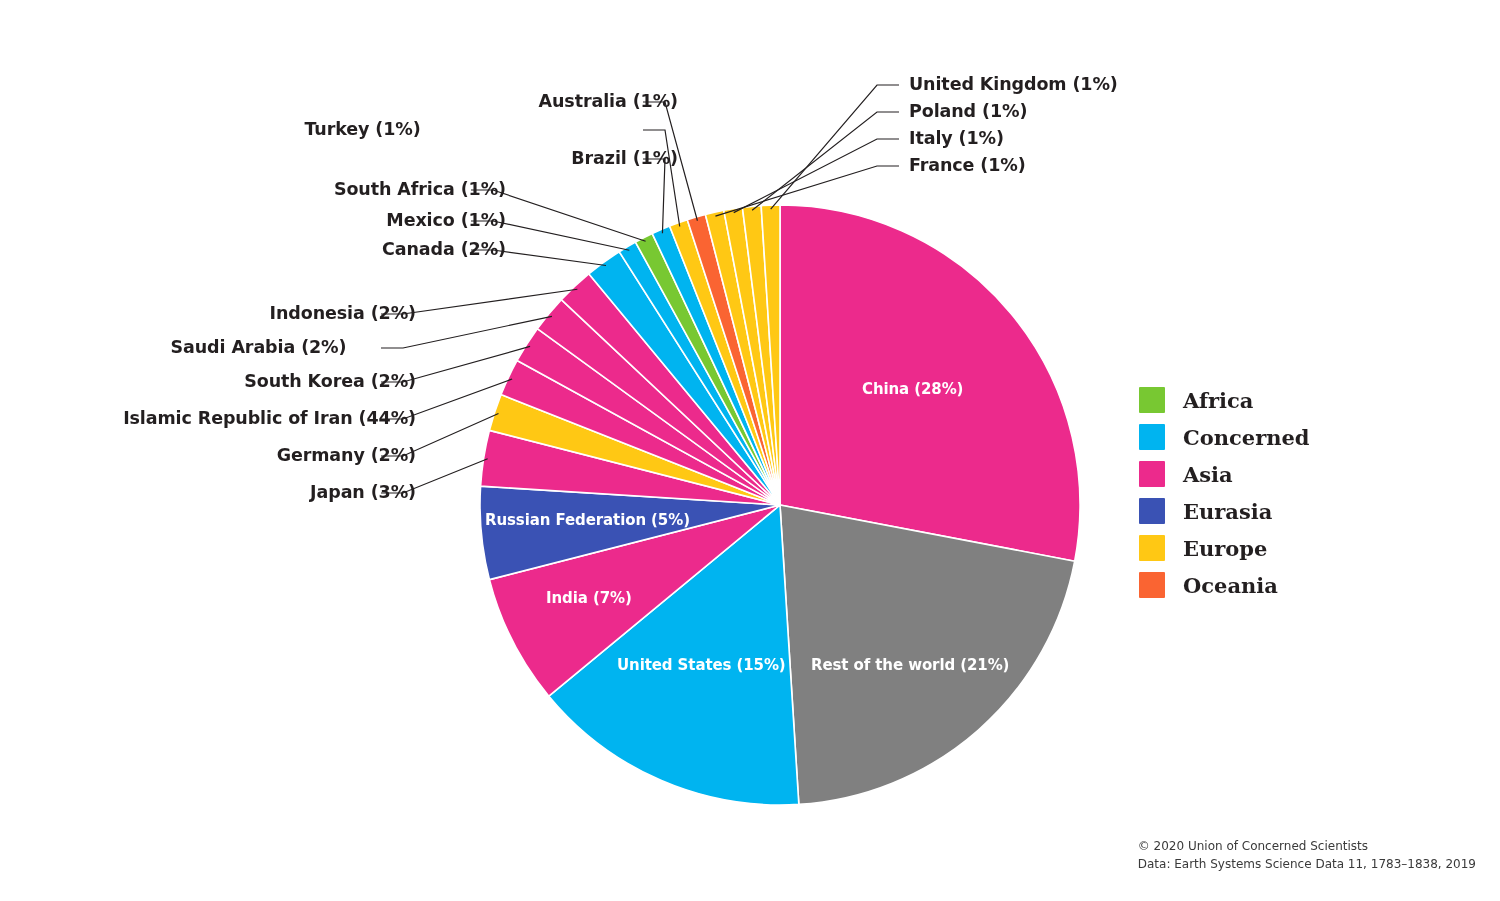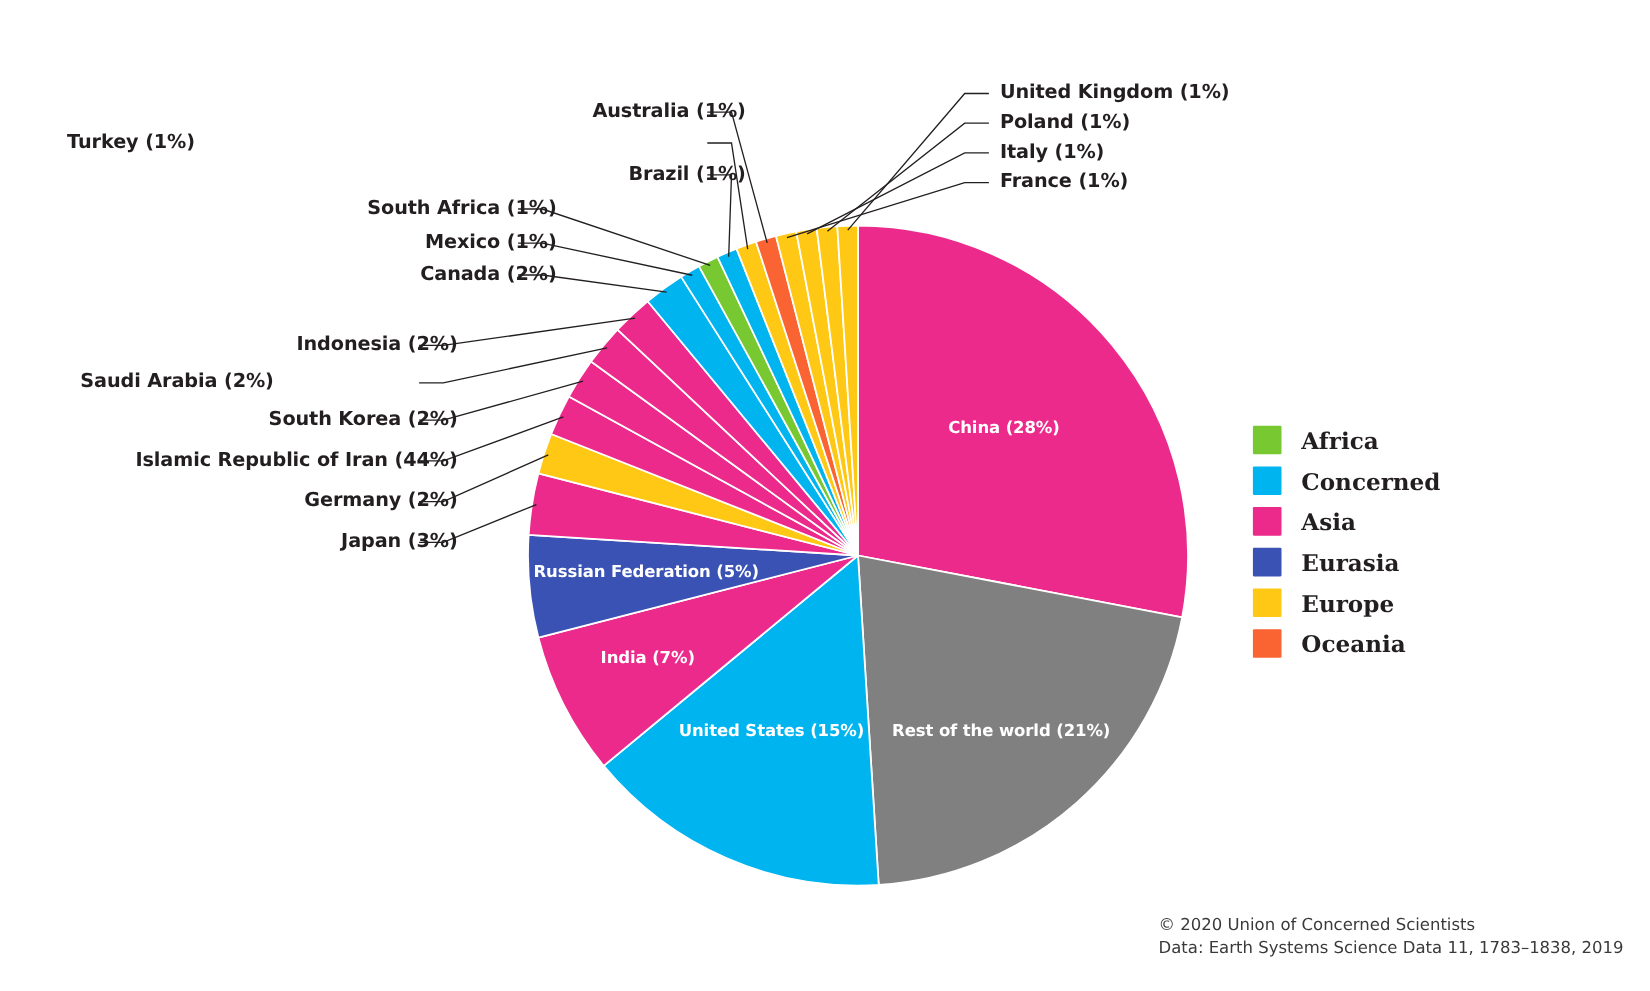--- a/index.html
+++ b/index.html
@@ -54,21 +54,21 @@
   .legend-label{
     font-family:"DejaVu Serif", serif;
     font-size:21px;font-weight:700;color:#231f20;
     line-height:1;white-space:nowrap;
   }
 
   
   #footer{
     position:absolute;right:24px;bottom:28px;
     text-align:left;
-    font-size:15px;color:#3a3a3a;line-height:1.45;
+    font-size:12px;color:#3a3a3a;line-height:1.45;
     white-space:nowrap;
   }
   #footer div{font-family:"DejaVu Sans", sans-serif;}
 </style>
 </head>
 <body>
 
 <div id="stage">
 
   <div id="pie-wrap">
@@ -119,27 +119,27 @@
   <div id="labels-layer">
       <div class="inner-label" style="top: 389px; left: 862px;">China (28%)</div>
       <div class="inner-label" style="top: 665px; left: 811px;">Rest of the world (21%)</div>
       <div class="inner-label" style="top: 665px; left: 617px;">United States (15%)</div>
       <div class="inner-label" style="top: 598px; left: 546px;">India (7%)</div>
       <div class="inner-label" style="top: 520px; left: 485px;">Russian Federation (5%)</div>
       <div class="callout right-aligned" style="top: 493px; left: 0px; width: 371px; text-align: right;">Japan (3%)</div>
       <div class="callout right-aligned" style="top: 456px; left: 0px; width: 371px; text-align: right;">Germany (2%)</div>
       <div class="callout right-aligned" style="top: 419px; left: 0px; width: 371px; text-align: right;">Islamic Republic of Iran (44%)</div>
       <div class="callout right-aligned" style="top: 382px; left: 0px; width: 371px; text-align: right;">South Korea (2%)</div>
-      <div class="callout right-aligned" style="top: 348px; left: 0px; width: 371px; text-align: left; padding-left: 28px;">Saudi Arabia (2%)</div>
+      <div class="callout right-aligned" style="top: 348px; left: 0px; width: 371px; text-align: center; padding-left: 28px;">Saudi Arabia (2%)</div>
       <div class="callout right-aligned" style="top: 314px; left: 0px; width: 371px; text-align: right;">Indonesia (2%)</div>
       <div class="callout right-aligned" style="top: 250px; left: 0px; width: 461px; text-align: right;">Canada (2%)</div>
       <div class="callout right-aligned" style="top: 221px; left: 0px; width: 461px; text-align: right;">Mexico (1%)</div>
       <div class="callout right-aligned" style="top: 190px; left: 0px; width: 461px; text-align: right;">South Africa (1%)</div>
       <div class="callout right-aligned" style="top: 159px; left: 0px; width: 633px; text-align: right;">Brazil (1%)</div>
-      <div class="callout right-aligned" style="top: 130px; left: 16px; width: 633px; text-align: left;">Turkey (1%)</div>
+      <div class="callout right-aligned" style="top: 130px; left: 1px; width: 633px; text-align: center;">Turkey (1%)</div>
       <div class="callout right-aligned" style="top: 102px; left: 0px; width: 633px; text-align: right;">Australia (1%)</div>
       <div class="callout left-aligned" style="top: 166px; left: 909px;">France (1%)</div>
       <div class="callout left-aligned" style="top: 139px; left: 909px;">Italy (1%)</div>
       <div class="callout left-aligned" style="top: 112px; left: 909px;">Poland (1%)</div>
       <div class="callout left-aligned" style="top: 85px; left: 909px;">United Kingdom (1%)</div>
     </div>
 
   <div id="legend">
       <div class="legend-row">
         <span class="legend-swatch" style="background: rgb(120, 200, 50);"></span>

